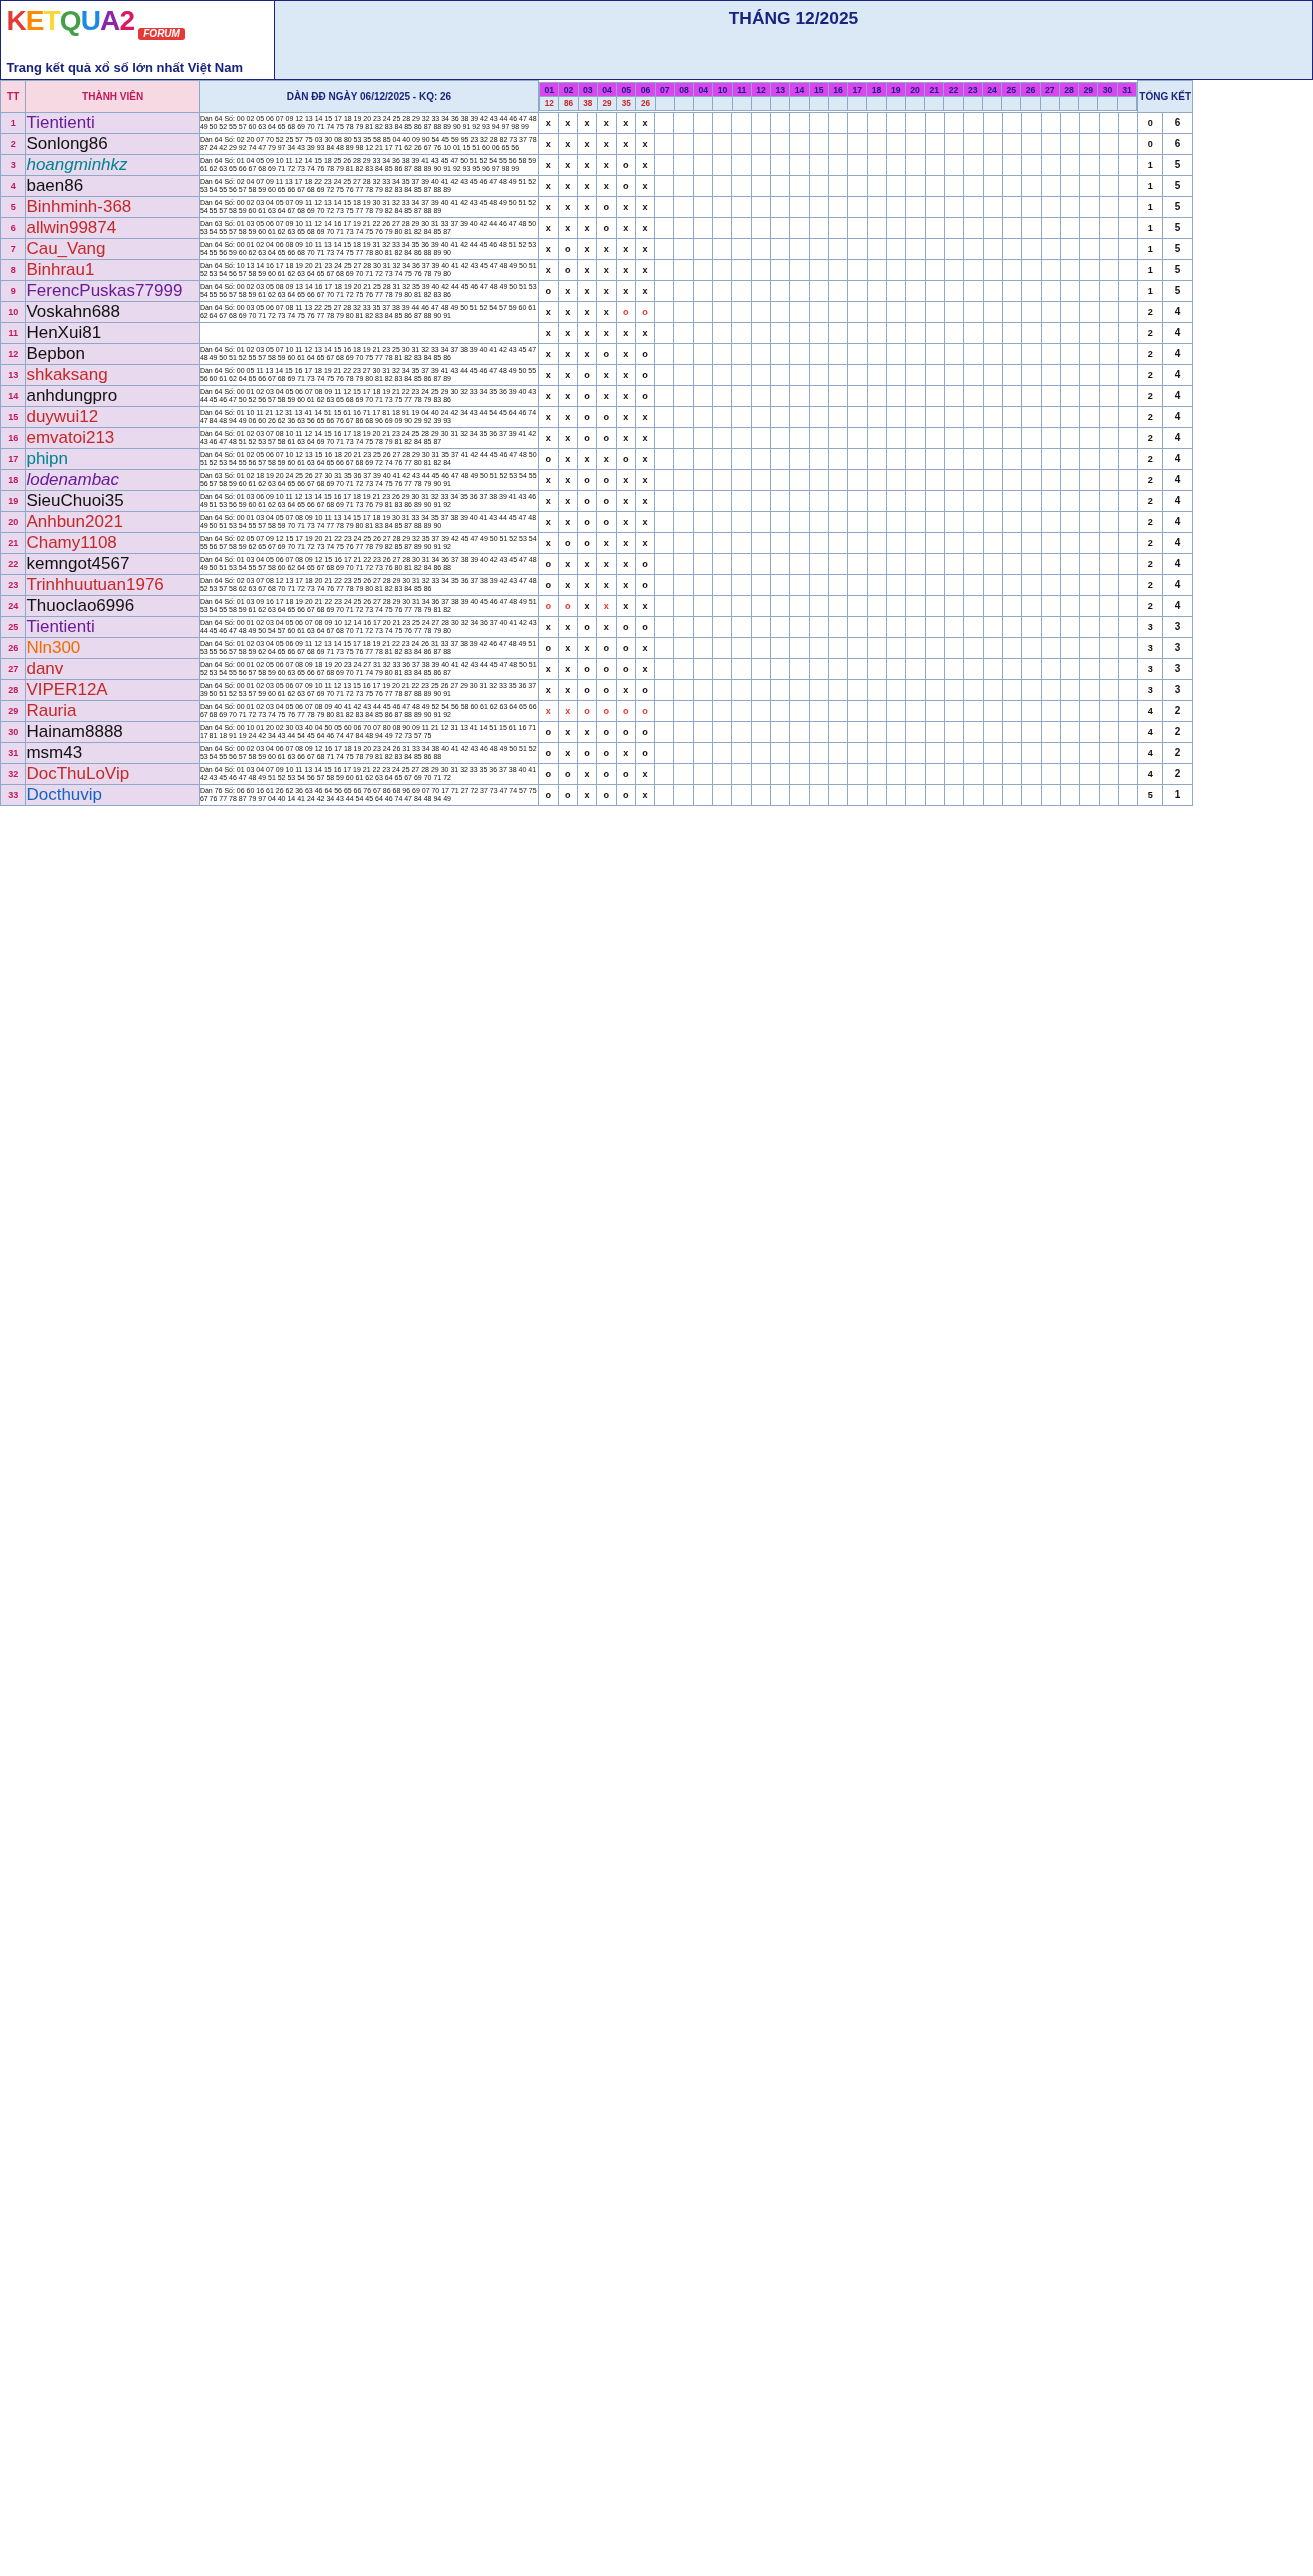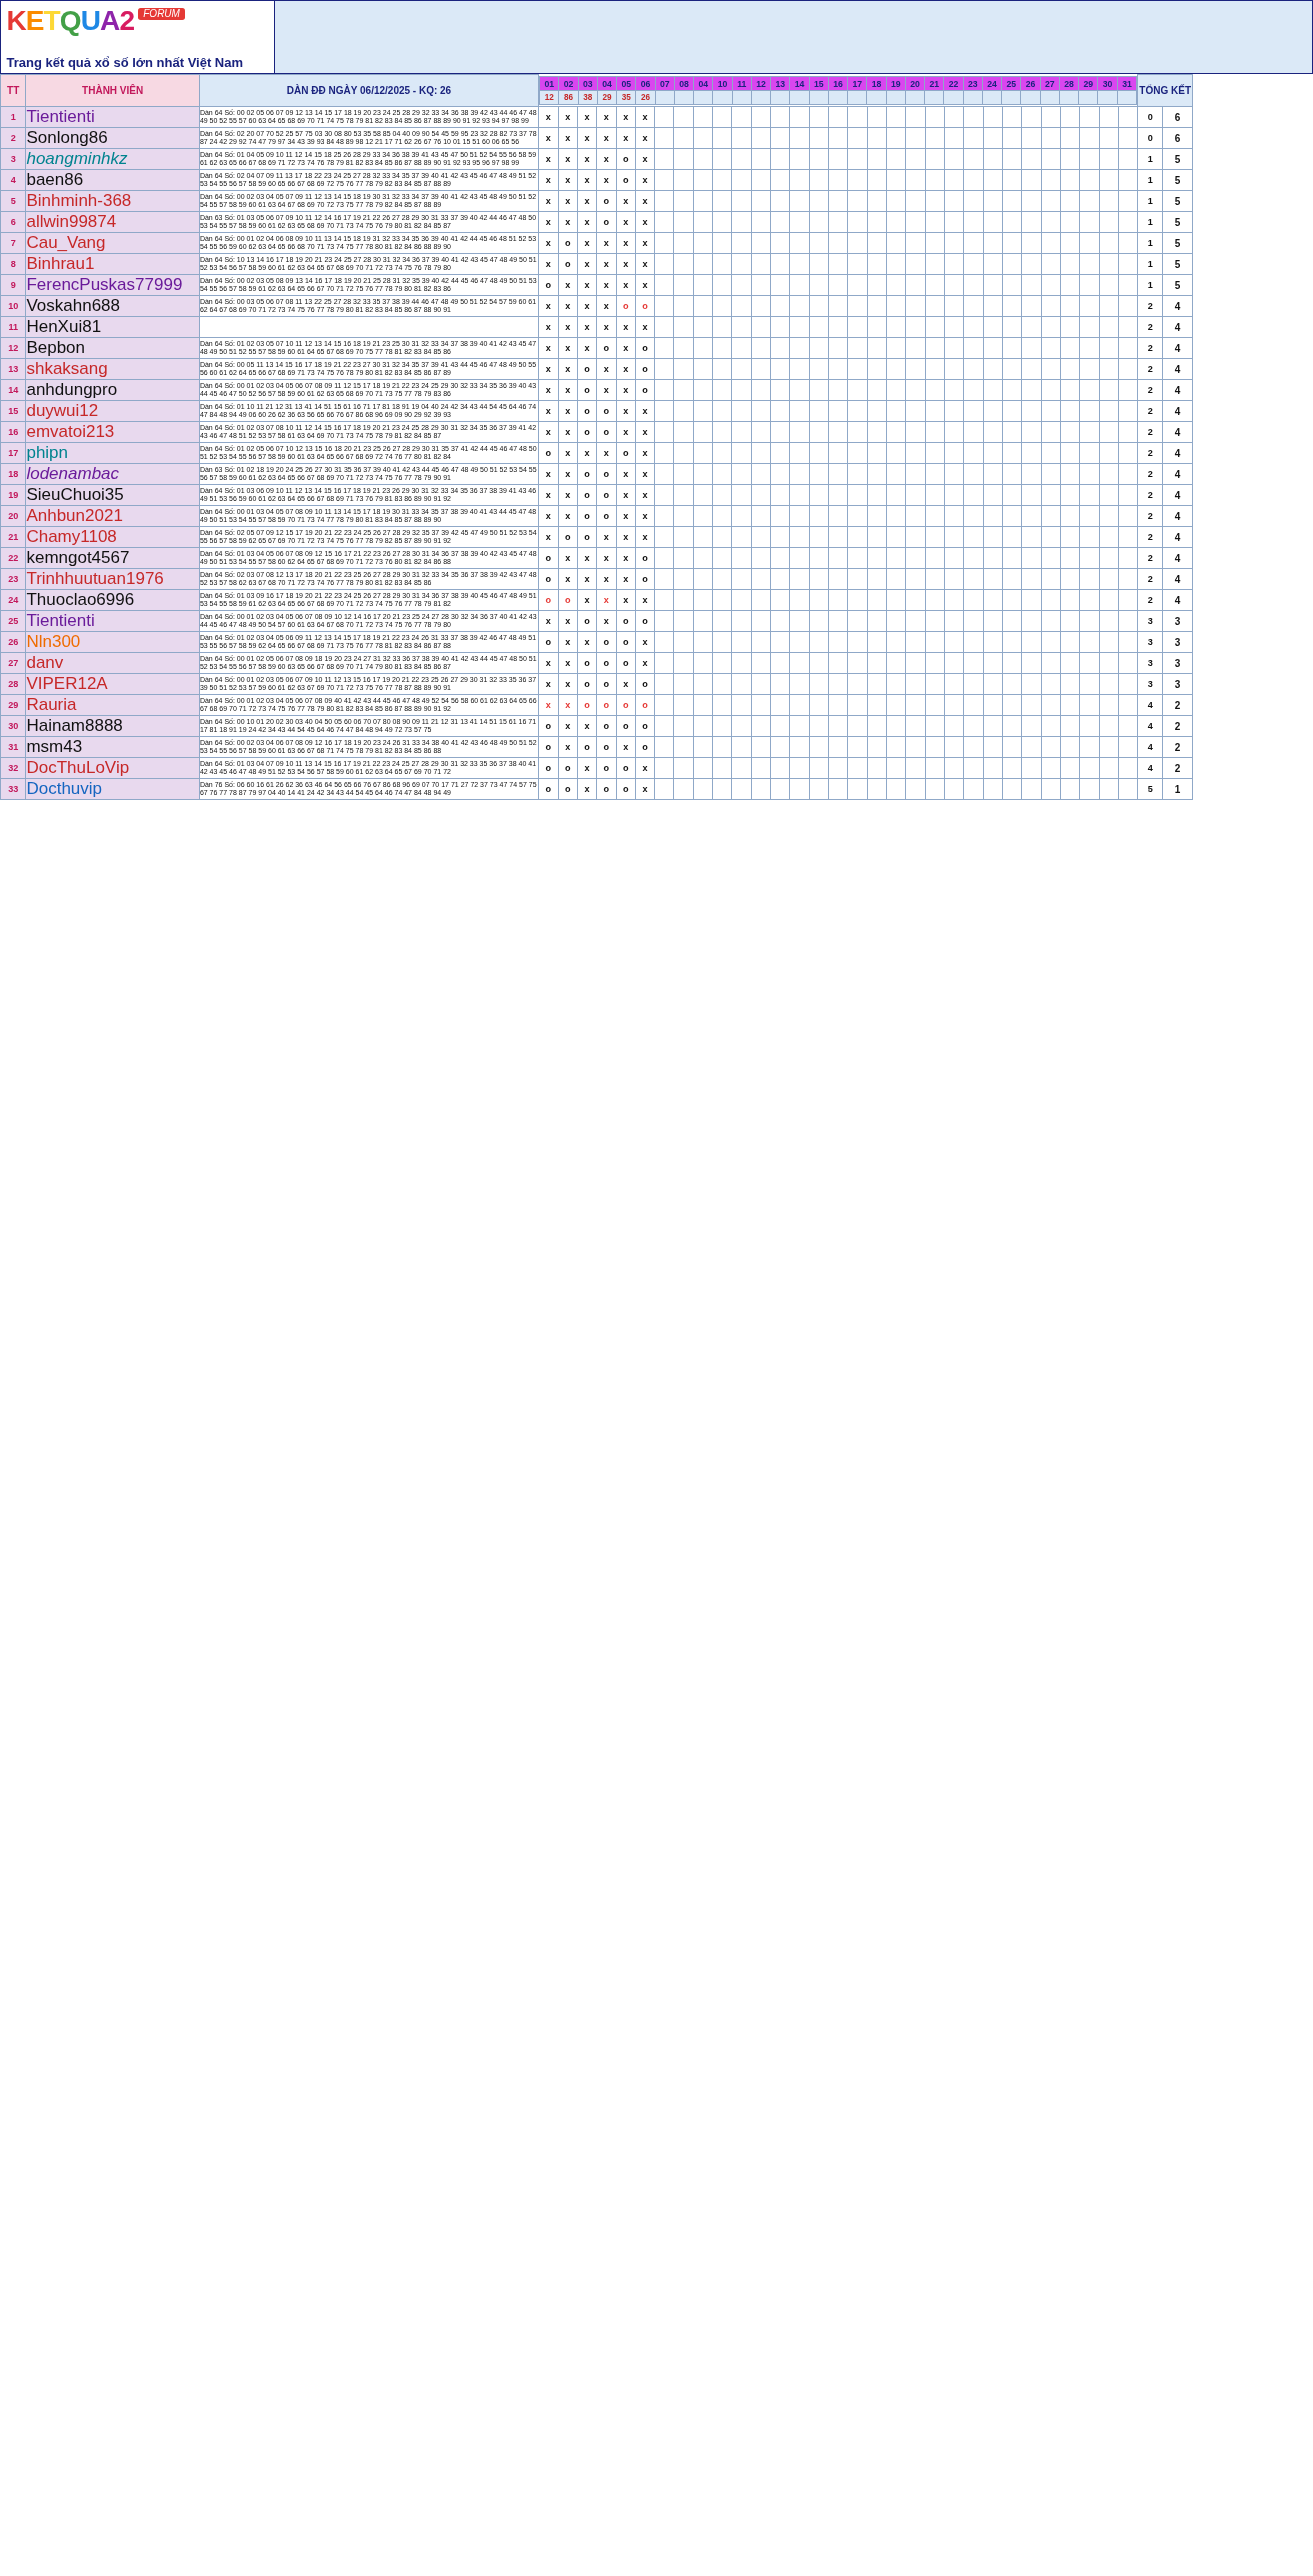--- a/index.html
+++ b/index.html
@@ -5,21 +5,21 @@
   html,body{margin:0;padding:0;background:#ffffff;}
   body{font-family:"Liberation Sans", sans-serif;}
   .page{width:1313px;position:relative;background:#fff;}
   table{border-collapse:collapse;}
   
   .topwrap{display:flex;width:1313px;border:1.8px solid #1a237e;box-sizing:border-box;}
   .logo-cell{width:274px;box-sizing:border-box;border-right:1.8px solid #1a237e;background:#ffffff;padding:5.5px 3.7px 3.7px 5.5px;}
   .logo-row{display:flex;align-items:flex-start;}
   .logo-text{font-size:28px;font-weight:bold;letter-spacing:-0.9px;line-height:1;}
   .l1{color:#e53935}.l2{color:#fb8c00}.l3{color:#fdd835}.l4{color:#43a047}.l5{color:#1e88e5}.l6{color:#8e24aa}.l7{color:#d81b60}
-  .forum-badge{background:#e53935;color:#fff;font-size:10px;font-weight:normal;padding:0.9px 5.5px;border-radius:2.7px;margin-left:3.7px;margin-top:1px;font-style:italic;}
+  .forum-badge{background:#e53935;color:#fff;font-size:10px;font-weight:bold;padding:0.9px 5.5px;border-radius:2.7px;margin-left:3.7px;margin-top:21px;font-style:italic;}
   .slogan{font-size:13px;color:#1a237e;font-weight:bold;margin-top:20px;}
   .title-cell{flex:1;background:#dbe9f7;}
   .t-line1{text-align:center;font-size:9.6px;font-weight:bold;color:#c62828;padding:3.7px 0 1.8px;border-bottom:0.9px solid #9bb7d4;}
   .t-line2{text-align:center;font-size:17.4px;font-weight:bold;color:#1a237e;padding:7.3px 0 9.1px;}
   
   .main{width:1193px;border:1.8px solid #1a237e;border-top:none;box-sizing:border-box;}
   .main td,.main th{border:0.9px solid #8fa8c8;padding:0;}
   .hdr{background:#f7d9e3;color:#c2185b;font-weight:bold;font-size:10px;text-align:center;height:31px;}
   .hdr.blue{background:#dbe9f7;color:#1a237e;}
   .daynum{background:#d946ef;color:#1a237e;font-weight:bold;font-size:8.7px;text-align:center;width:16.5px;height:12.8px;}
@@ -46,20 +46,21 @@
     <div class="logo-cell">
       <div class="logo-row">
         <div class="logo-text">
           <span class="l1">K</span><span class="l2">E</span><span class="l3">T</span><span class="l4">Q</span><span class="l5">U</span><span class="l6">A</span><span class="l7">2</span>
         </div>
         <div class="forum-badge">FORUM</div>
       </div>
       <div class="slogan">Trang kết quả xổ số lớn nhất Việt Nam</div>
     </div>
     <div class="title-cell">
+      <div class="t-line2">THÁNG 12/2025</div>
     </div>
   </div>
 
   <table class="main">
     <thead>
       <tr>
         <th class="hdr" rowspan="2" style="width:22px">TT</th>
         <th class="hdr" rowspan="2" style="width:137px">THÀNH VIÊN</th>
         <th class="hdr blue" rowspan="2" style="width:306px">DÀN ĐĐ NGÀY 06/12/2025 - KQ: 26</th>
         <th class="hdr blue" colspan="31" style="height:0;padding:0;border:none;background:transparent">

